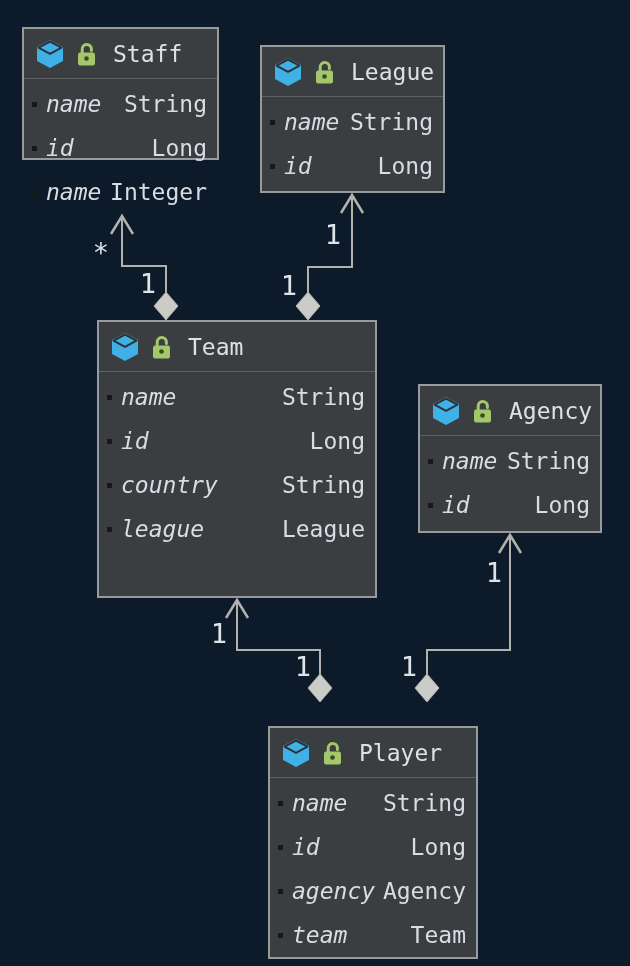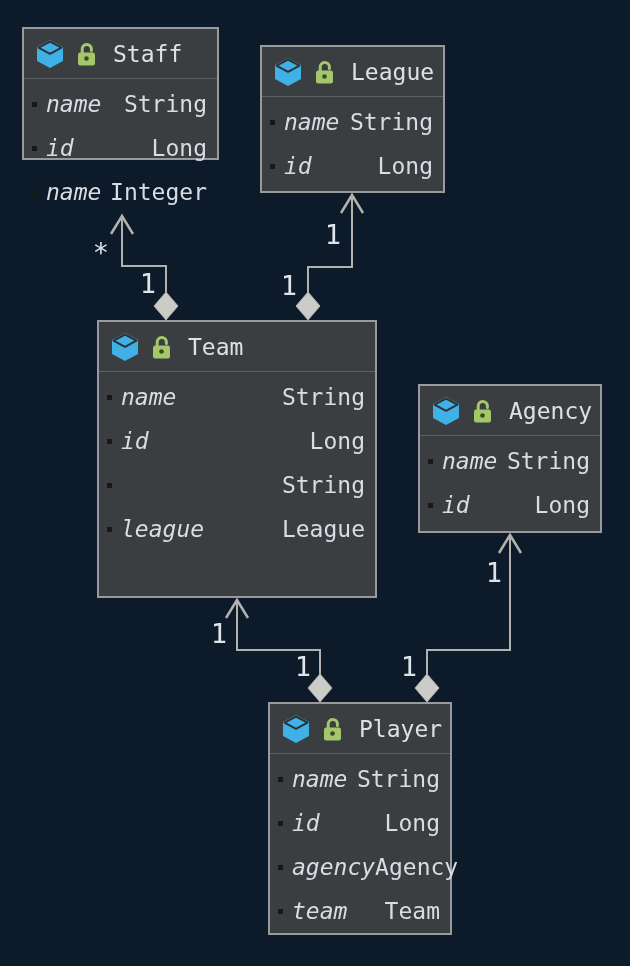--- a/index.html
+++ b/index.html
@@ -169,20 +169,21 @@
             <span class="field-name">name</span>
             <span class="field-type">String</span>
           </div>
           <div class="field-row">
             <span class="field-bullet"></span>
             <span class="field-name">id</span>
             <span class="field-type">Long</span>
           </div>
           <div class="field-row">
             <span class="field-bullet"></span>
+            <span class="field-name">country</span>
             <span class="field-type">String</span>
           </div>
           <div class="field-row">
             <span class="field-bullet"></span>
             <span class="field-name">league</span>
             <span class="field-type">League</span>
           </div>
         </div>
       </div>
       <div class="entity" style="left: 418px; top: 384px; width: 184px; height: 149px;">
@@ -208,21 +209,21 @@
             <span class="field-name">name</span>
             <span class="field-type">String</span>
           </div>
           <div class="field-row">
             <span class="field-bullet"></span>
             <span class="field-name">id</span>
             <span class="field-type">Long</span>
           </div>
         </div>
       </div>
-      <div class="entity" style="left: 268px; top: 702px; width: 184px; height: 233px;">
+      <div class="entity" style="left: 268px; top: 726px; width: 210px; height: 233px;">
         <div class="entity-header">
           <span class="icon cube-wrap">
             <svg width="28" height="30" viewBox="0 0 28 30">
               <polygon points="14,1 27,8 27,22 14,29 1,22 1,8" fill="var(--class-icon)"></polygon>
               <path d="M14,2.5 L25.5,8.6 L14,14.8 L2.5,8.6 Z" fill="none" stroke="#2e3234" stroke-width="2" stroke-linejoin="round"></path>
             </svg>
           </span>
           <span class="icon lock-wrap">
             <svg width="21" height="26" viewBox="0 0 21 26">
               <path d="M5.2,12 L5.2,8.2 A4.6,4.6 0 0 1 14.4,7.8 L14.4,9.6" fill="none" stroke="var(--lock-icon)" stroke-width="3" stroke-linecap="round"></path>

